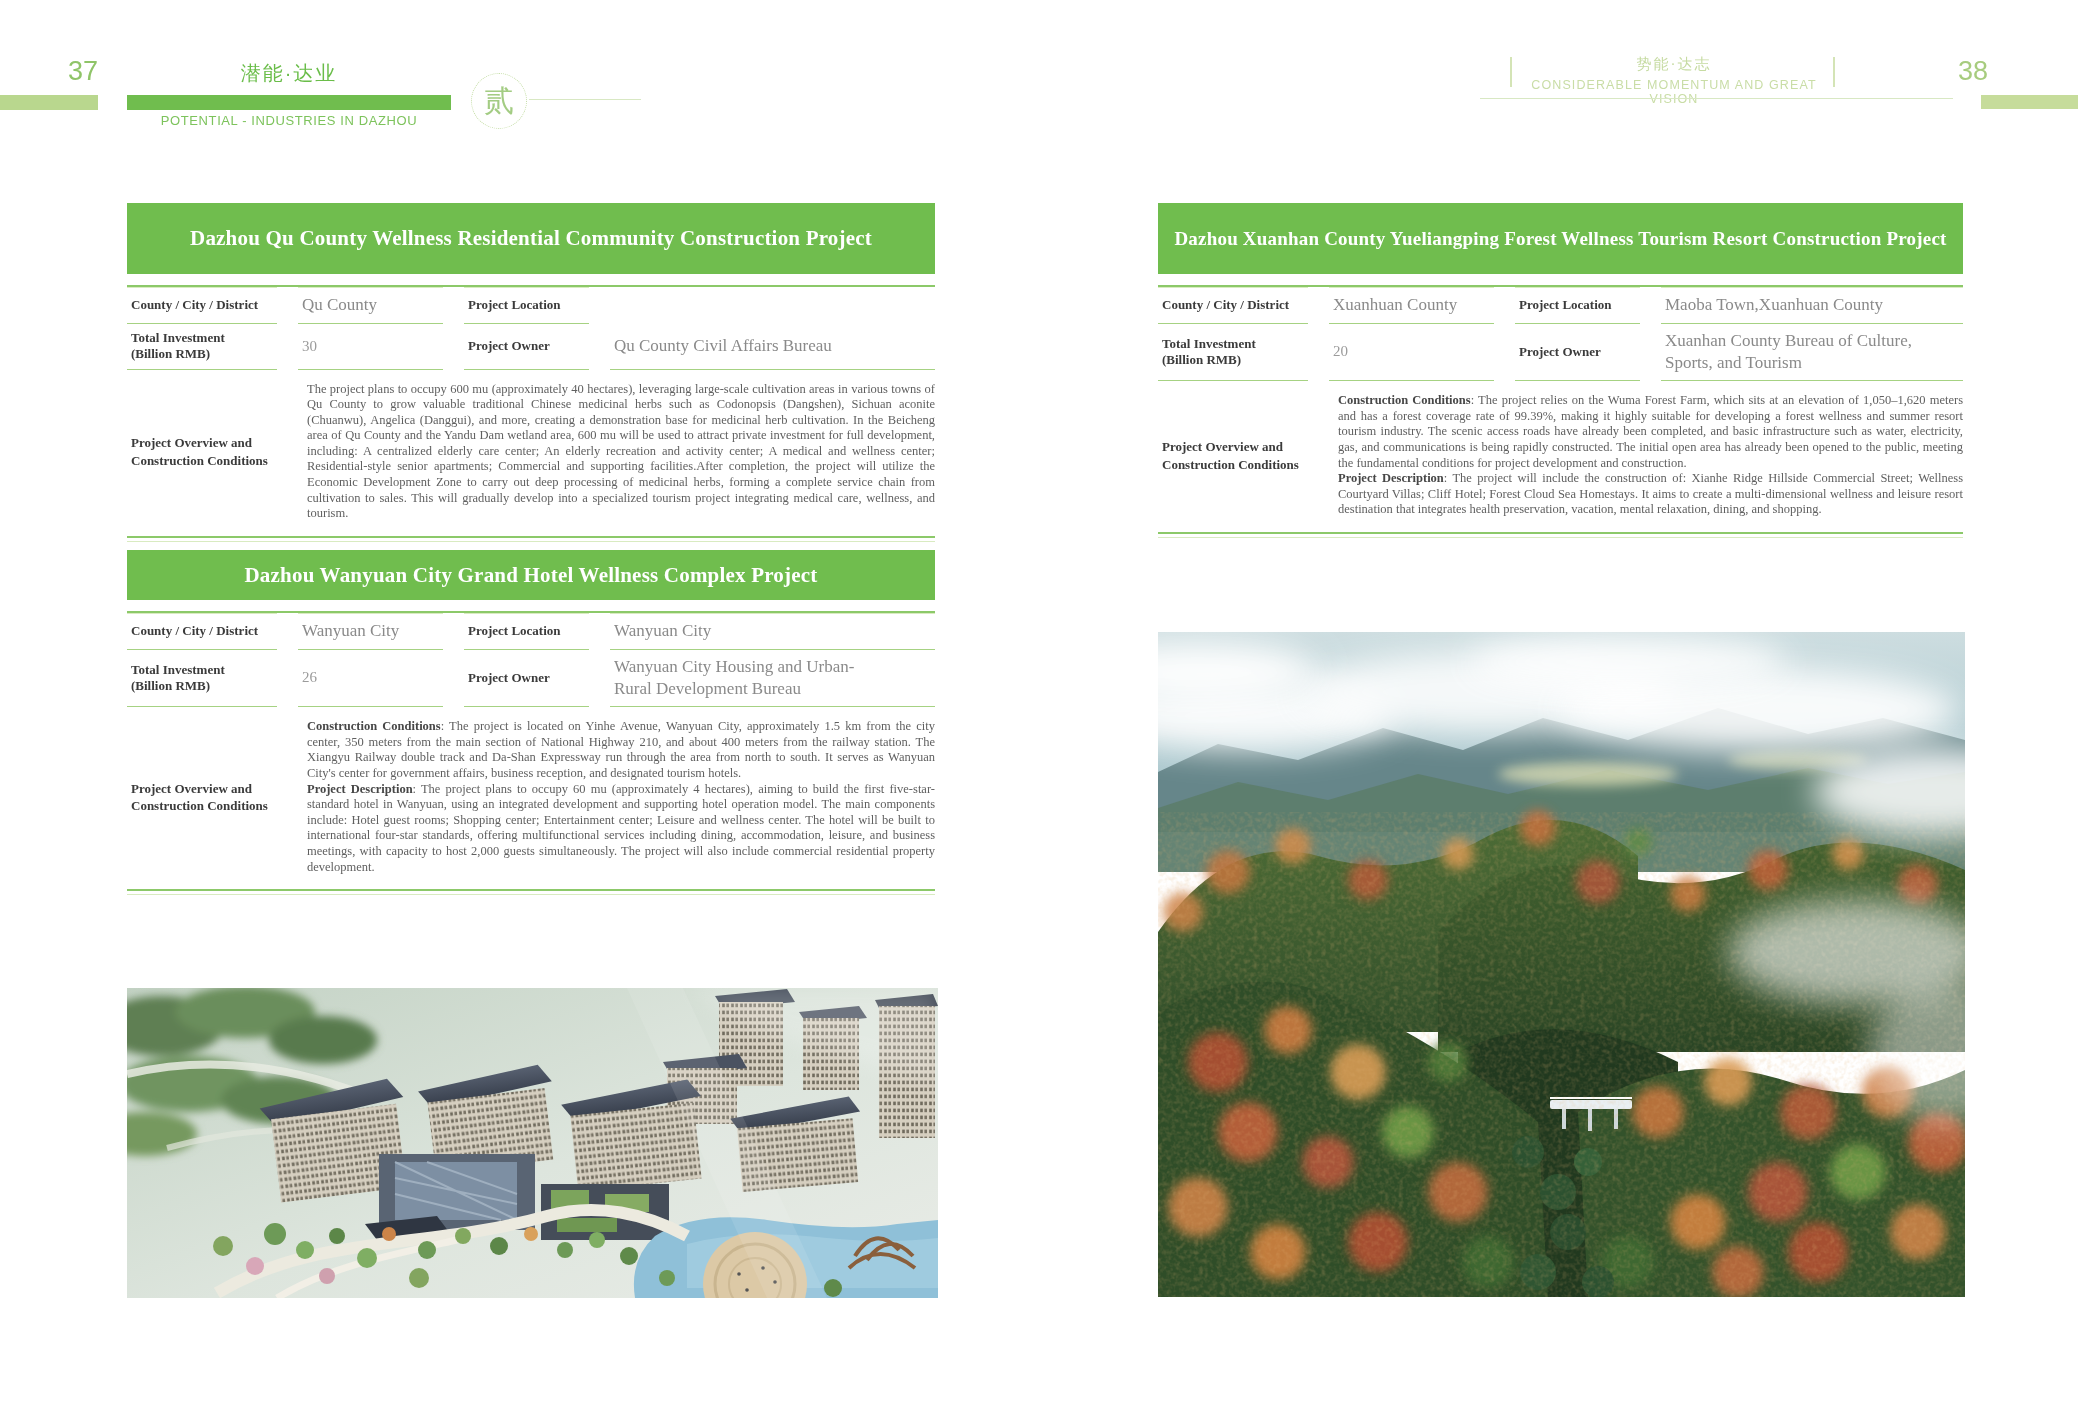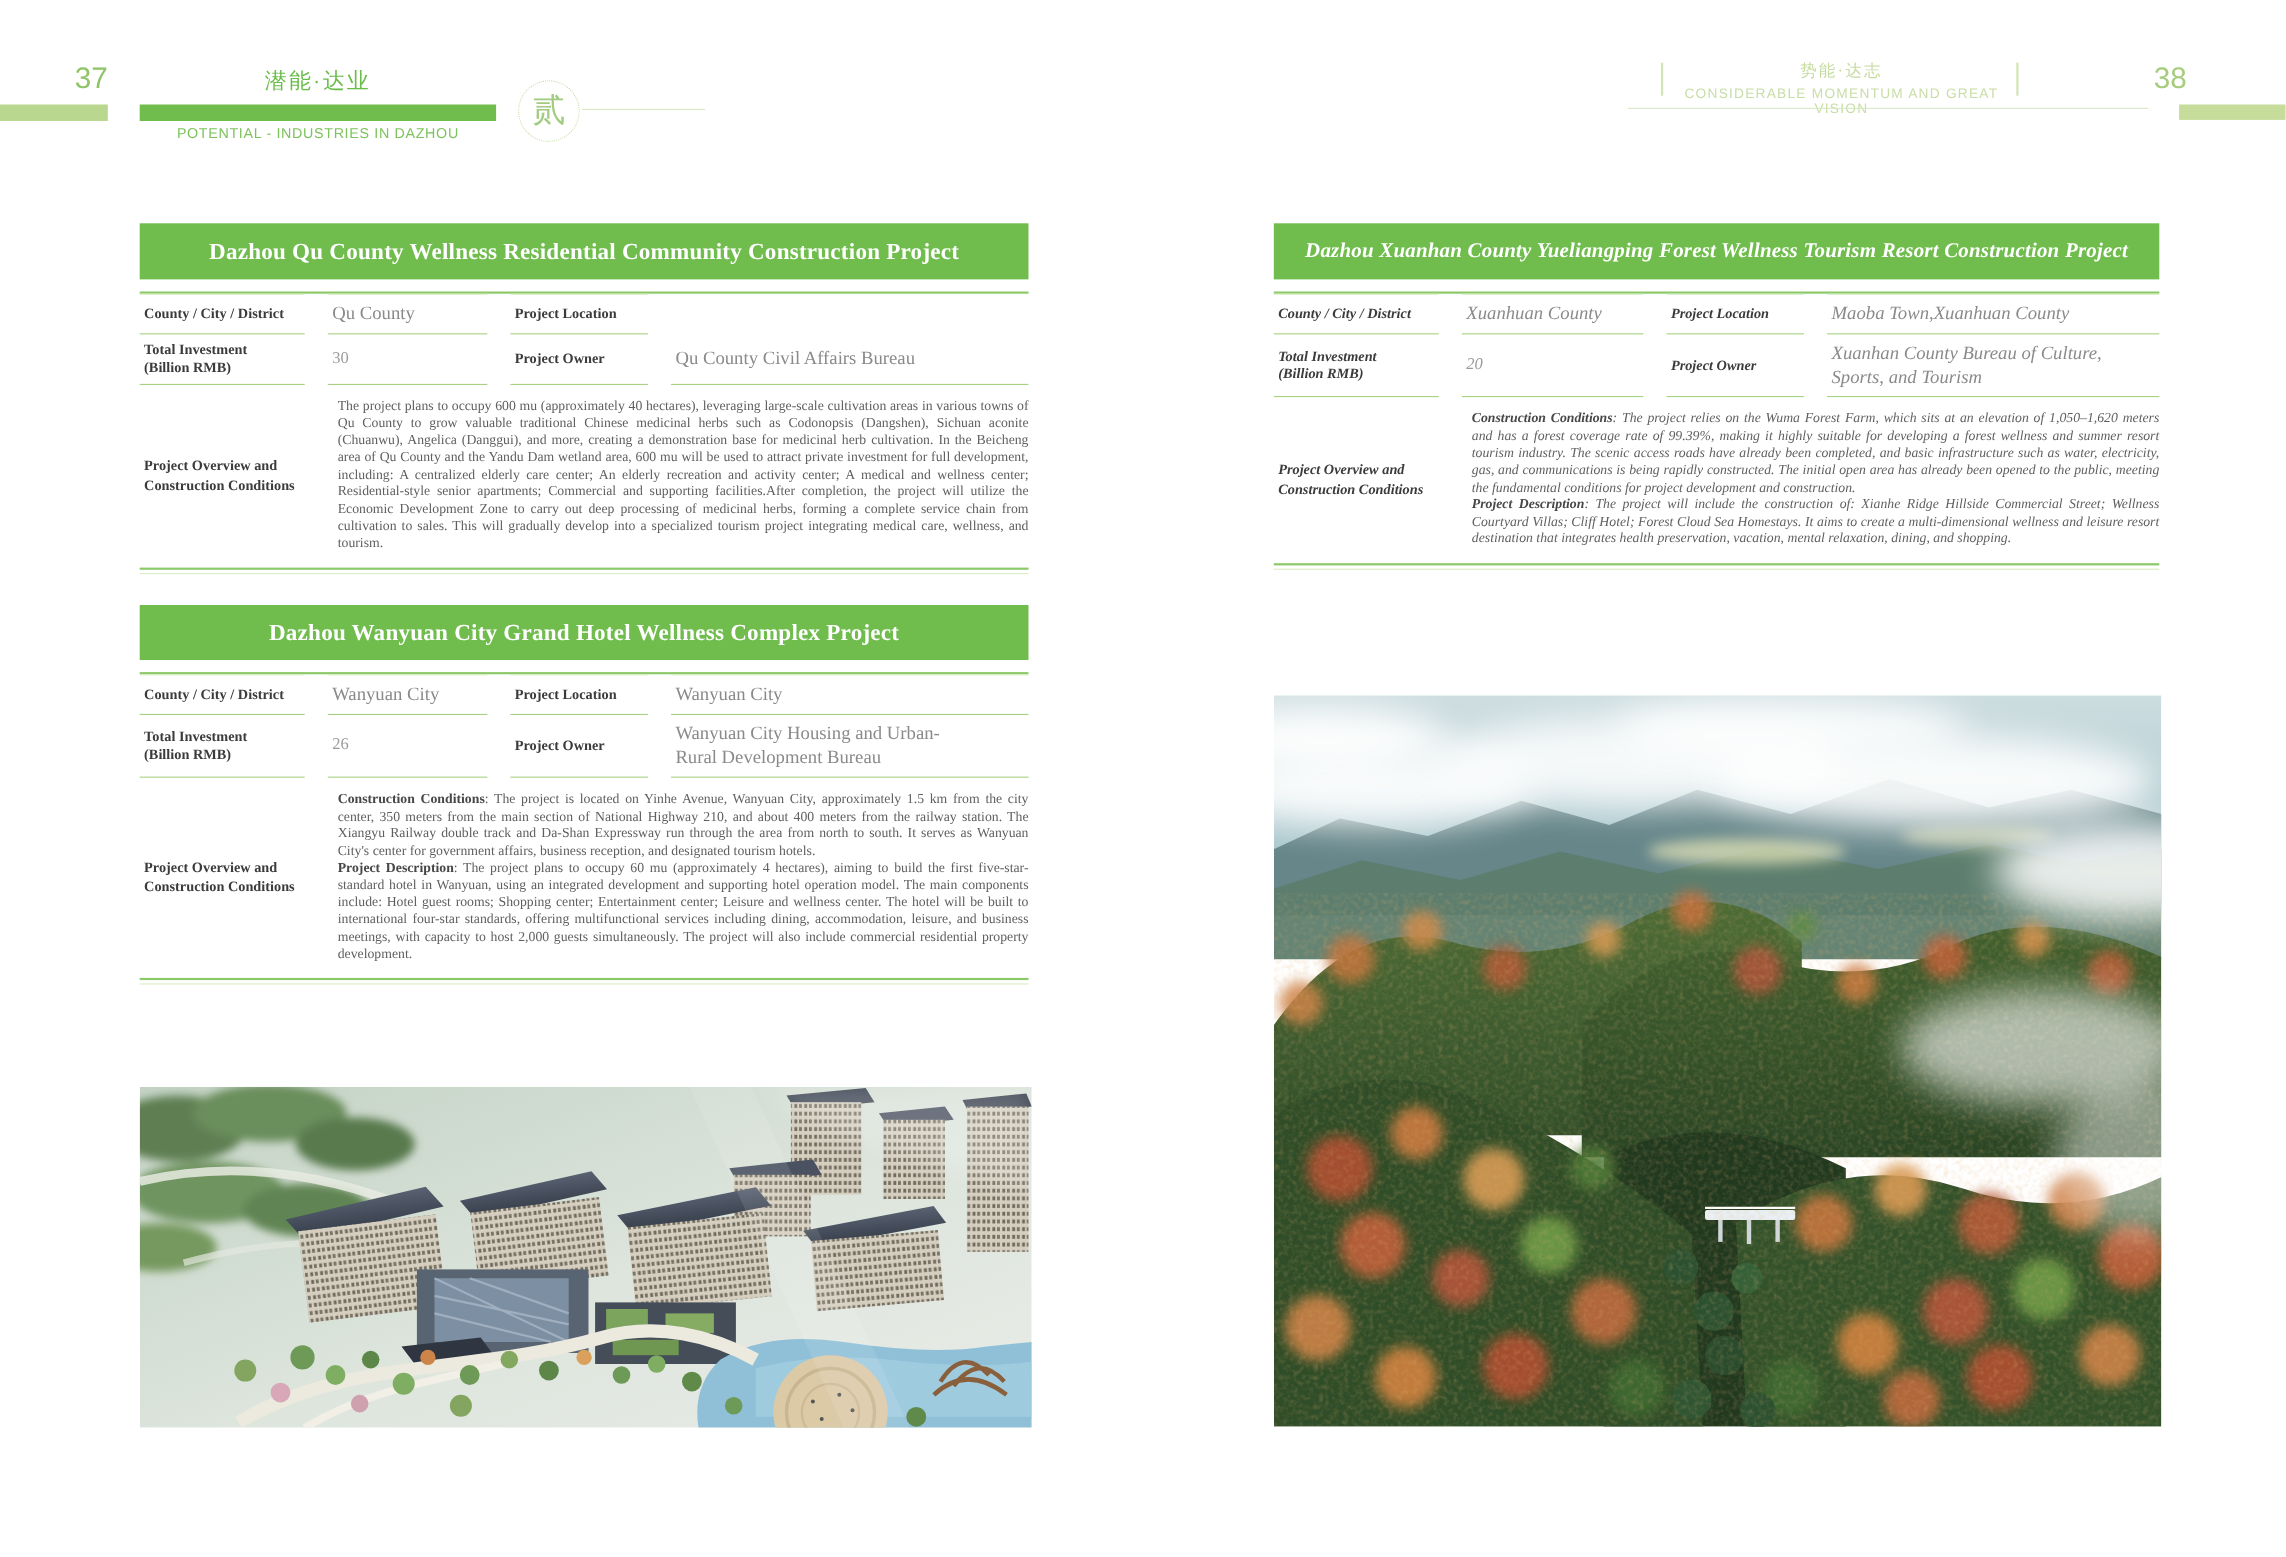--- a/index.html
+++ b/index.html
@@ -23,21 +23,21 @@
   .hdr-right-block{left:1524px;top:55px;width:300px;text-align:center;}
   .hdr-zh-right{font-family:Liberation Serif, serif;font-size:15px;letter-spacing:2px;color:#c6dba2;}
   .hdr-en-right{font-family:"Liberation Sans","DejaVu Sans",sans-serif;font-size:12.5px;letter-spacing:1.1px;color:#c9dda6;margin-top:4px;}
   .vbar{width:2px;height:30px;background:#d4e4b6;top:57px;}
   .hline-right{left:1480px;top:98px;width:473px;height:1px;background:#d8e8c3;}
   .pagenum-right{left:1958px;top:56px;}
   .bar-light-right{left:1981px;top:95px;width:97px;height:14px;background:#c6dc9b;}
 
   
   .proj-table{position:absolute;}
-  .banner{height:51px;background:#70bd4e;display:flex;align-items:center;justify-content:center;}
+  .banner{height:71px;background:#70bd4e;display:flex;align-items:center;justify-content:center;}
   .banner-title{color:#ffffff;font-weight:bold;font-size:21px;text-align:center;letter-spacing:.2px;}
   .banner-title.small{font-size:19px;}
   .rows{margin-top:11px;border-top:2px solid #8cc969;border-bottom:2px solid #8cc969;}
   .proj-table::after{content:"";display:block;height:1px;background:#d9ebc1;margin-top:3px;}
   .row4{display:grid;column-gap:21px;align-items:center;}
   .grid-l{grid-template-columns:150px 145px 125px 1fr;}
   .grid-r{grid-template-columns:150px 165px 125px 1fr;}
   .row4 > div{align-self:stretch;display:flex;align-items:center;border-bottom:1px solid #a6d282;padding:6px 4px;}
   .row4.first > div{border-top:1px solid #d9ebc1;}
   .lbl{font-weight:bold;color:#3b3b3b;font-size:13px;line-height:1.25;}
@@ -131,21 +131,21 @@
         <div class="ovlabel ml">Project Overview and
 Construction Conditions</div>
         <div class="ovtext">
           <span class="seg"><b>Construction Conditions</b><span>: The project is located on Yinhe Avenue, Wanyuan City, approximately 1.5 km from the city center, 350 meters from the main section of National Highway 210, and about 400 meters from the railway station. The Xiangyu Railway double track and Da-Shan Expressway run through the area from north to south. It serves as Wanyuan City's center for government affairs, business reception, and designated tourism hotels.</span></span>
           <span class="seg"><b>Project Description</b><span>: The project plans to occupy 60 mu (approximately 4 hectares), aiming to build the first five-star-standard hotel in Wanyuan, using an integrated development and supporting hotel operation model. The main components include: Hotel guest rooms; Shopping center; Entertainment center; Leisure and wellness center. The hotel will be built to international four-star standards, offering multifunctional services including dining, accommodation, leisure, and business meetings, with capacity to host 2,000 guests simultaneously. The project will also include commercial residential property development.</span></span>
         </div>
       </div>
     </div>
   </div>
 
-  <div class="proj-table" style="left:1158px;top:203px;width:805px;font-style:italic;">
+  <div class="proj-table" style="left:1158px;top:203px;width:805px;">
     <div class="banner">
       <div class="banner-title small">Dazhou Xuanhan County Yueliangping Forest Wellness Tourism Resort Construction Project</div>
     </div>
     <div class="rows">
       <div class="row4 grid-r first row-min1">
         <div class="lbl">County / City / District</div>
         <div class="val">Xuanhuan County</div>
         <div class="lbl">Project Location</div>
         <div class="val">Maoba Town,Xuanhuan County</div>
       </div>

